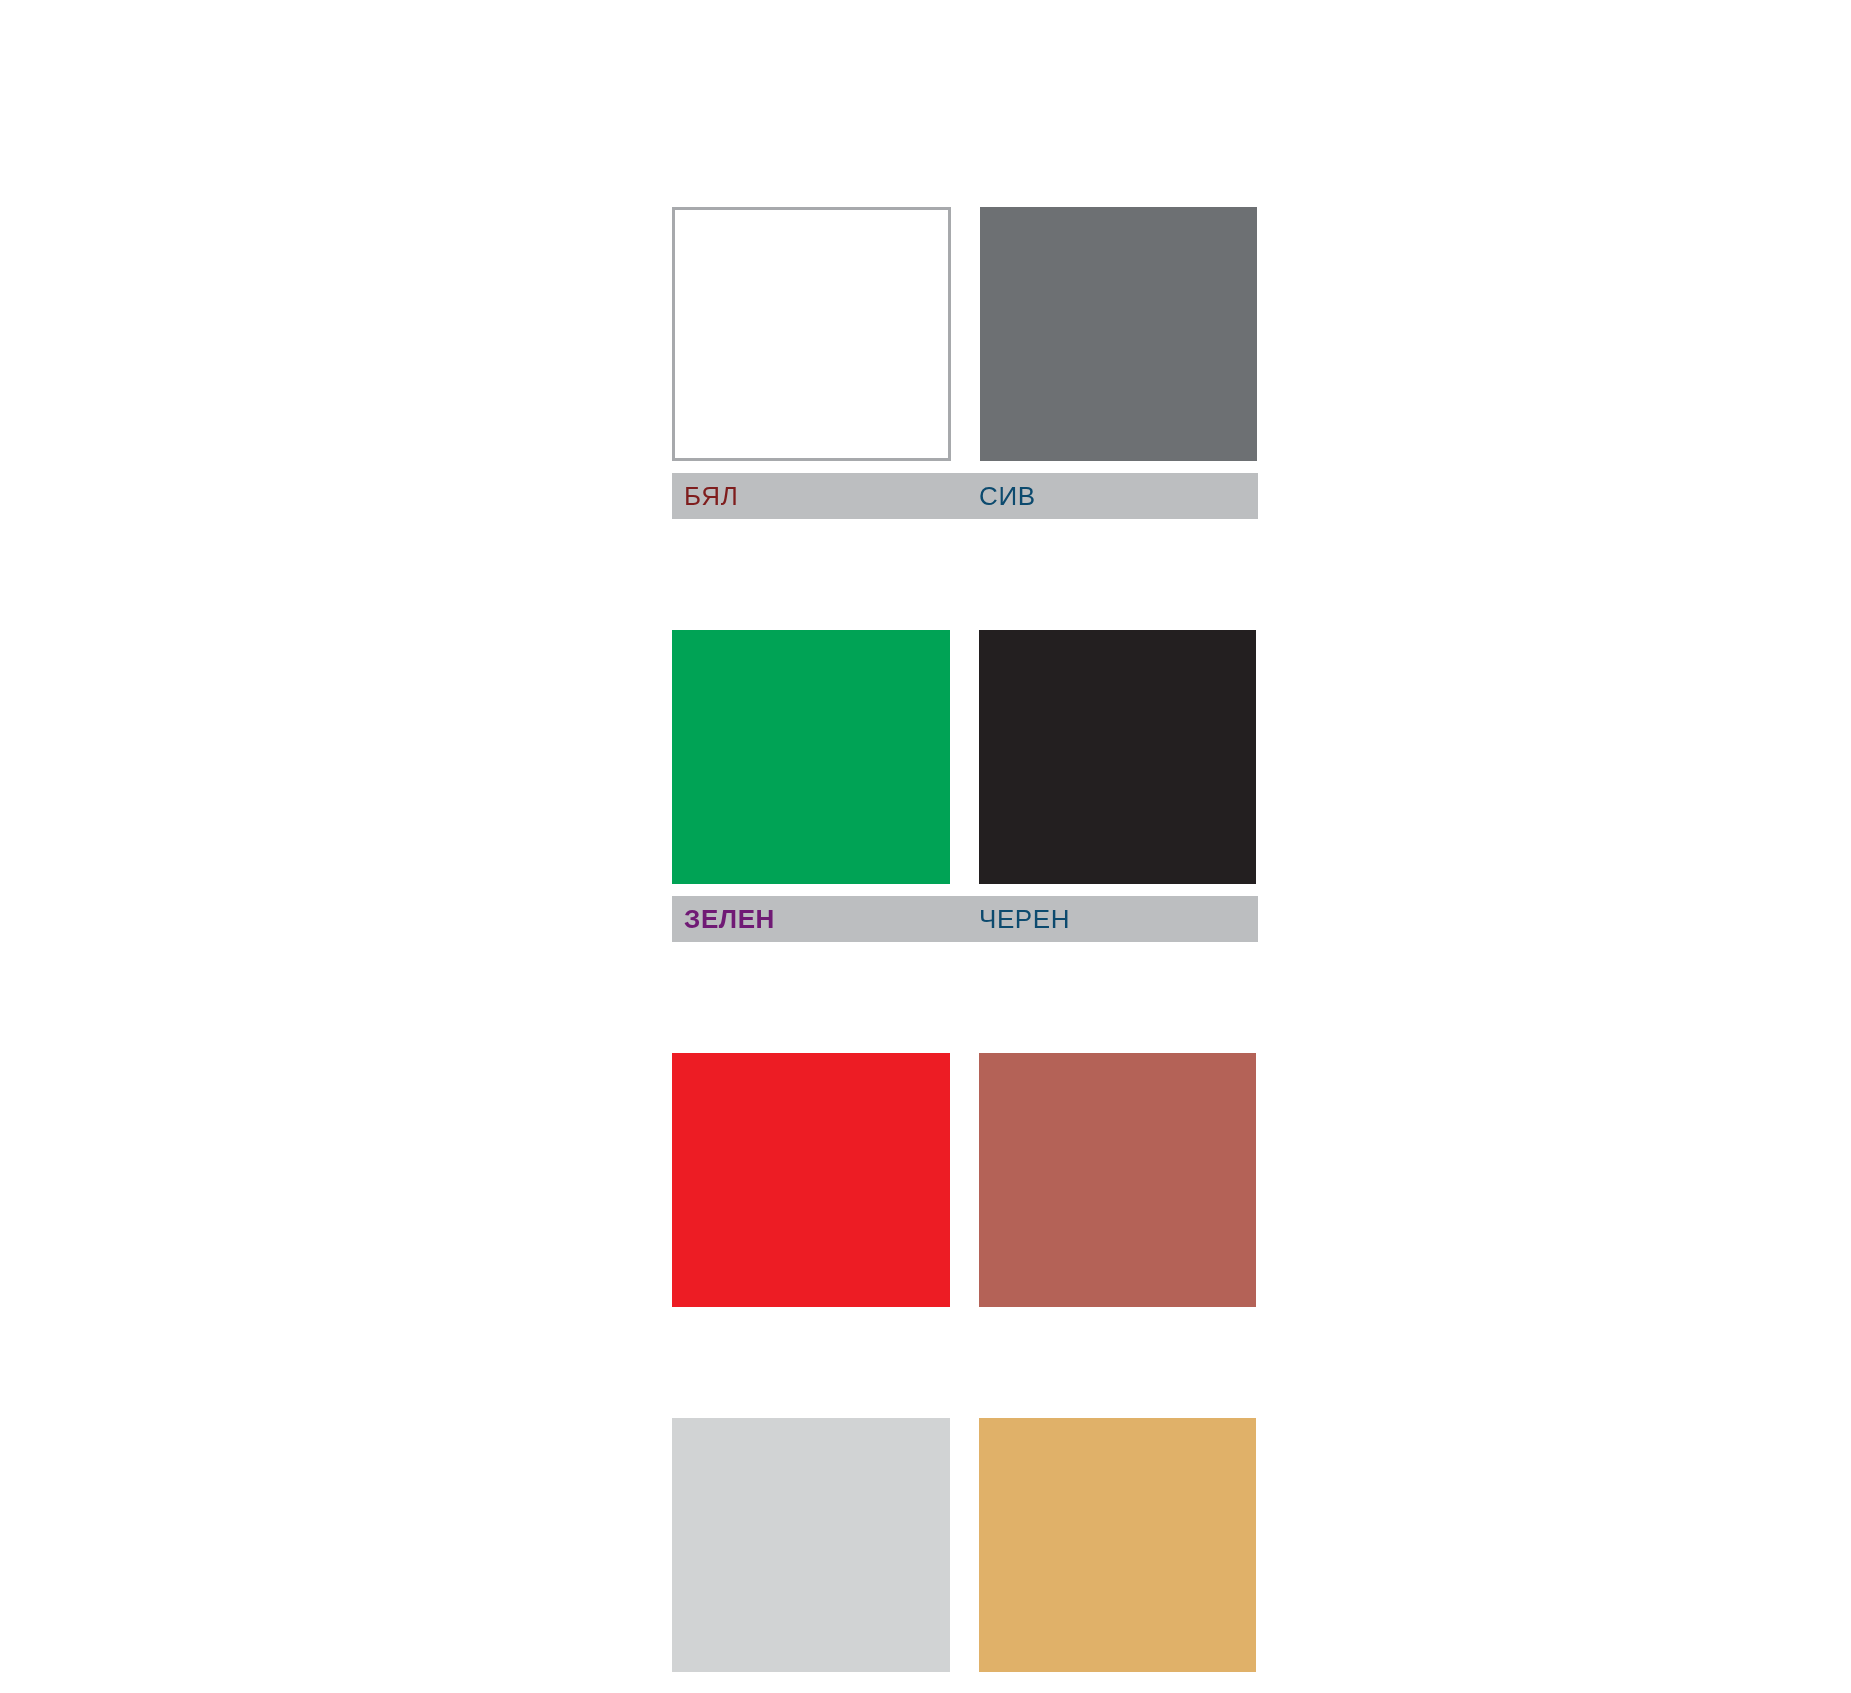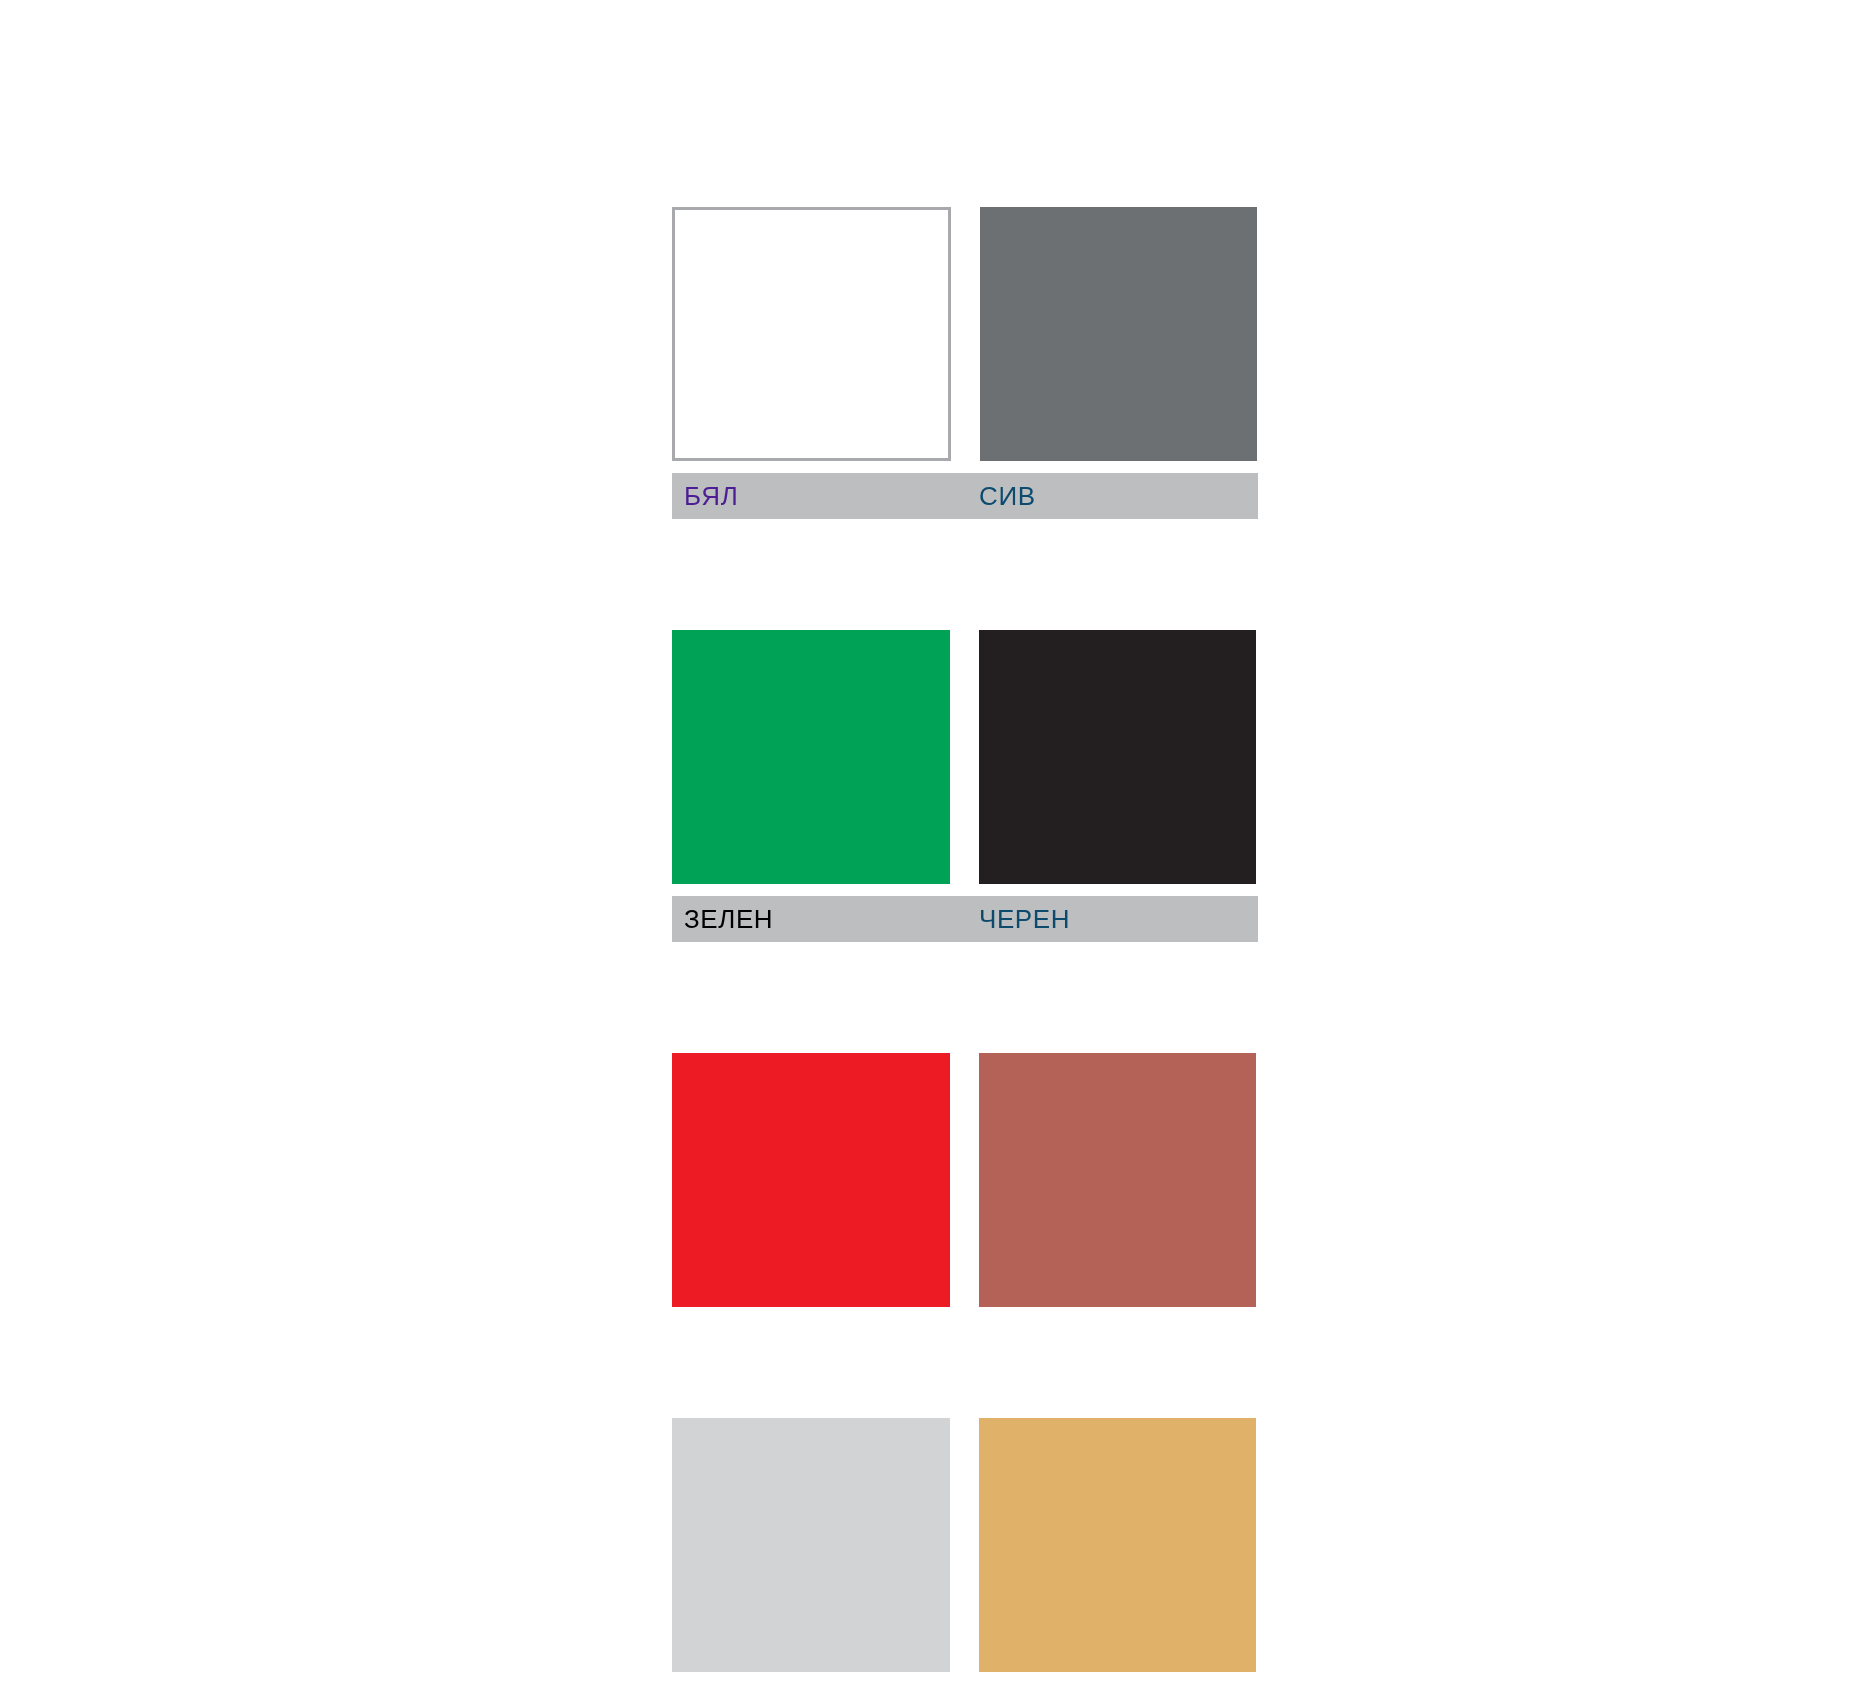--- a/index.html
+++ b/index.html
@@ -71,32 +71,32 @@
 <body style="background: rgb(255, 255, 255);">
 
 <div id="palette">
 
   <div class="swatch-row">
     <div class="swatch-pair">
       <div class="swatch bordered" style="background-color: rgb(255, 255, 255); border-color: rgb(167, 169, 172);"></div>
       <div class="swatch narrow" style="background-color: rgb(109, 112, 115);"></div>
     </div>
     <div class="label-band" style="background: rgb(188, 190, 192);">
-      <span class="label left" style="color: #4c1d95;">БЯЛ</span>
+      <span class="label left" style="color: #7f1d1d;">БЯЛ</span>
       <span class="label right" style="color: #0c4a6e;">СИВ</span>
     </div>
   </div>
 
   <div class="swatch-row">
     <div class="swatch-pair">
       <div class="swatch" style="background-color: rgb(0, 163, 85);"></div>
       <div class="swatch narrow" style="background-color: rgb(35, 31, 32);"></div>
     </div>
     <div class="label-band" style="background: rgb(188, 190, 192);">
-      <span class="label left" style="color: #000000;">ЗЕЛЕН</span>
+      <span class="label left" style="color: #701a75; font-weight: bold;">ЗЕЛЕН</span>
       <span class="label right" style="color: #0c4a6e;">ЧЕРЕН</span>
     </div>
   </div>
 
   <div class="swatch-row">
     <div class="swatch-pair">
       <div class="swatch" style="background-color: rgb(237, 28, 36);"></div>
       <div class="swatch narrow" style="background-color: rgb(180, 98, 87);"></div>
     </div>
   </div>

